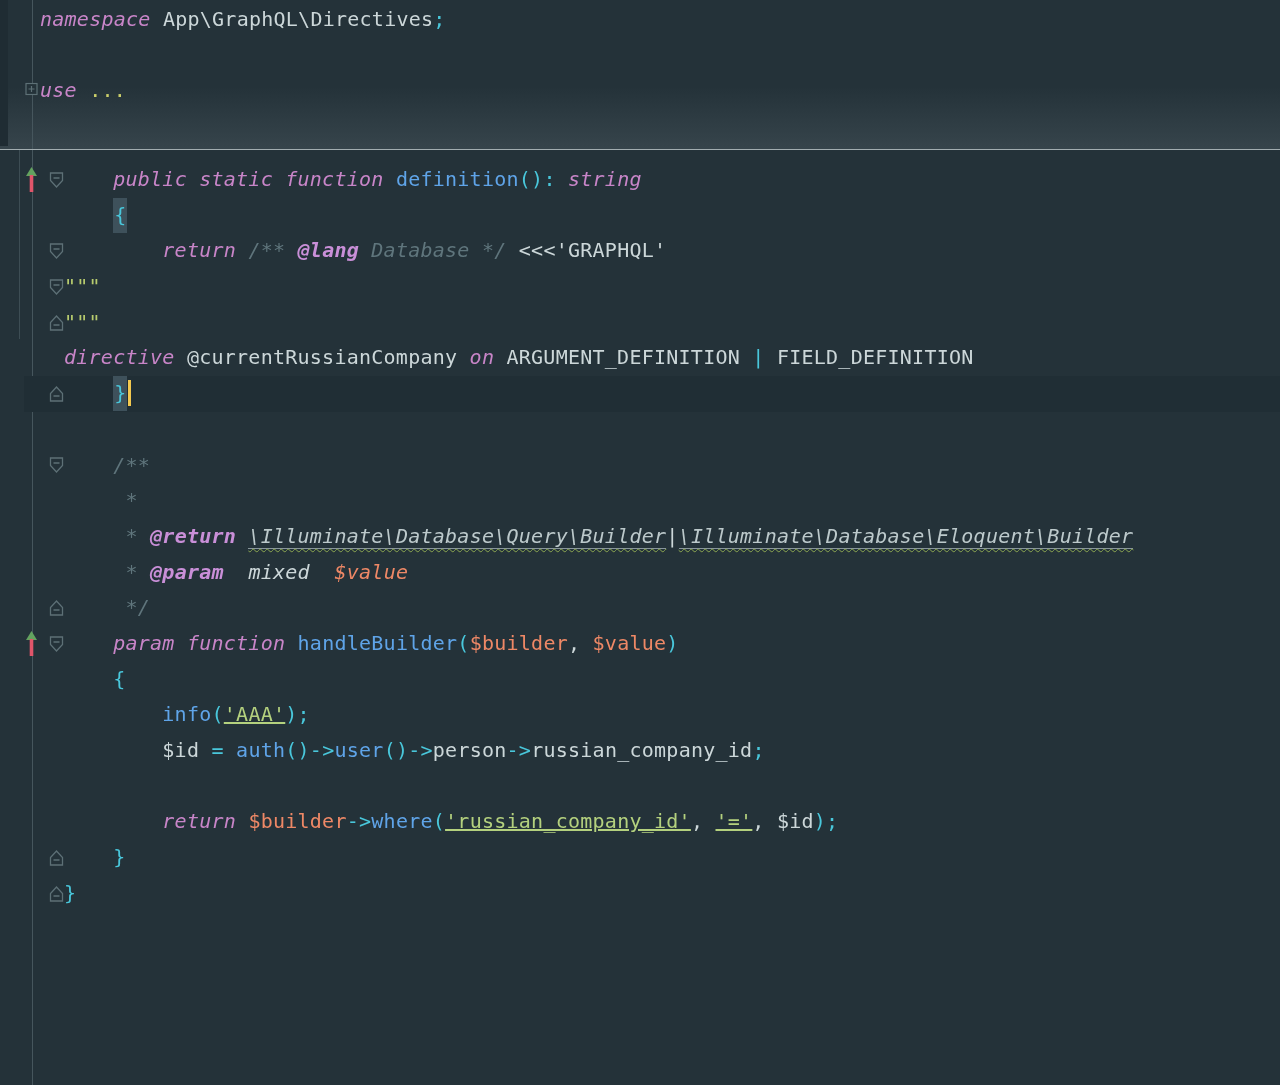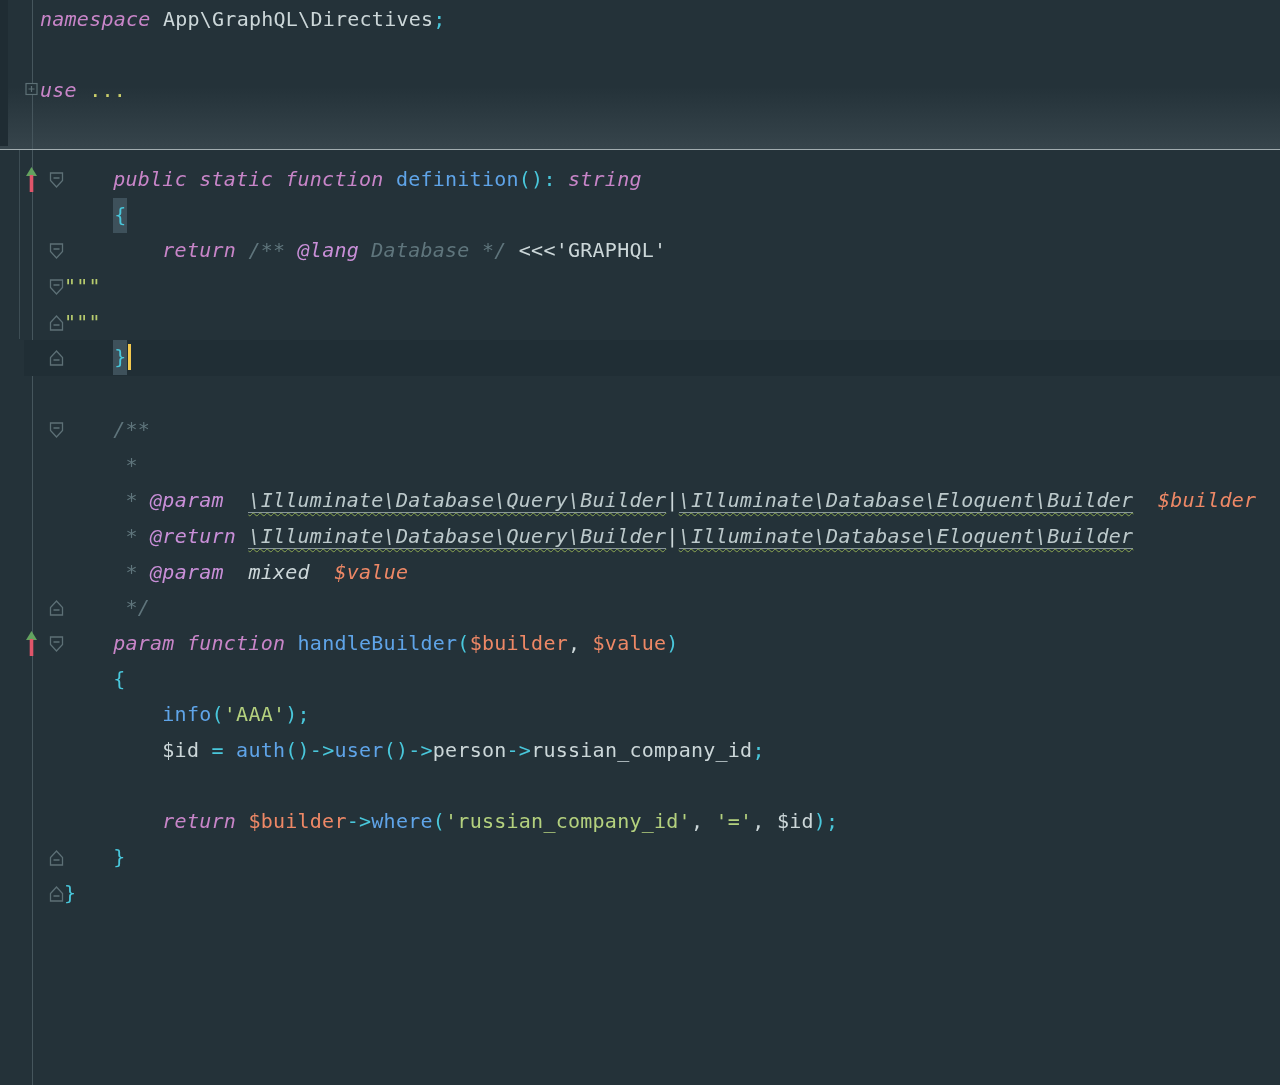--- a/index.html
+++ b/index.html
@@ -5,24 +5,24 @@
   html,body{margin:0;padding:0;background:#243239;}
   .editor{position:relative;width:1280px;height:1085px;overflow:hidden;
     background:var(--bg);
     font-family:"DejaVu Sans Mono","Liberation Mono",monospace;
     font-size:20px;letter-spacing:.25px;color:var(--txt);}
   .line{height:35.7px;line-height:35.7px;white-space:pre;position:relative;padding-left:40px;}
   .caret-row{background:var(--caretRow);}
   .tk-kw{color:var(--kw);font-style:italic;}
   .tk-fn{color:var(--fn);}
   .tk-punc{color:var(--punc);}
-  .tk-str{color:var(--str);}
+  .tk-str{color:var(--str);text-decoration:underline;}
   .tk-hd{color:var(--hd);}
   .tk-cmt{color:var(--cmt);font-style:italic;}
-  .tk-tag{color:var(--tag);font-style:italic;font-weight:normal;}
+  .tk-tag{color:var(--tag);font-style:italic;font-weight:bold;}
   .tk-type{color:var(--type);font-style:italic;border-bottom:1px solid rgba(190,205,208,.65);
     text-decoration:underline wavy var(--wave);text-decoration-thickness:1px;text-underline-offset:5px;}
   .tk-typeit{color:var(--txt);font-style:italic;}
   .tk-var{color:var(--var);}
   .tk-varit{color:var(--var);font-style:italic;}
   .tk-fold{color:var(--fold);}
   .tk-txt{color:var(--txt);}
   .tk-brhl{color:var(--punc);background:var(--braceBox);padding:5px 1px 6px 1px;}
   .caret{display:inline-block;width:3px;height:26px;background:var(--caret);vertical-align:-6px;margin-left:1px;}
   .sticky{position:absolute;top:0;left:0;right:0;height:147px;z-index:3;padding-top:2px;
@@ -70,31 +70,31 @@
               <path d="M4.5 6.5 h6" stroke="#5d7076" stroke-width="1.3"></path>
             </svg></span><span class="tk-txt">        </span><span class="tk-kw">return</span><span class="tk-txt"> </span><span class="tk-cmt">/** </span><span class="tk-tag">@lang</span><span class="tk-cmt"> Database */</span><span class="tk-txt"> &lt;&lt;&lt;'GRAPHQL'</span></div>
         <div class="line"><span class="gicon"><svg width="15" height="17" viewBox="0 0 15 17">
               <path d="M1.5 1.5 h12 v7.5 l-6 6.5 l-6 -6.5 z" fill="#243239" stroke="#5d7076" stroke-width="1.3"></path>
               <path d="M4.5 6.5 h6" stroke="#5d7076" stroke-width="1.3"></path>
             </svg></span><span class="tk-hd">"""</span></div>
         <div class="line"><span class="gicon"><svg width="15" height="17" viewBox="0 0 15 17">
               <path d="M1.5 15.5 h12 v-7.5 l-6 -6.5 l-6 6.5 z" fill="#243239" stroke="#5d7076" stroke-width="1.3"></path>
               <path d="M4.5 10.5 h6" stroke="#5d7076" stroke-width="1.3"></path>
             </svg></span><span class="tk-hd">"""</span></div>
+        <div class="line"><span class="tk-kw">directive</span><span class="tk-txt"> @currentRussianCompany </span><span class="tk-kw">on</span><span class="tk-txt"> ARGUMENT_DEFINITION </span><span class="tk-punc">|</span><span class="tk-txt"> FIELD_DEFINITION</span></div>
         <div class="line caret-row"><span class="gicon"><svg width="15" height="17" viewBox="0 0 15 17">
               <path d="M1.5 15.5 h12 v-7.5 l-6 -6.5 l-6 6.5 z" fill="#243239" stroke="#5d7076" stroke-width="1.3"></path>
               <path d="M4.5 10.5 h6" stroke="#5d7076" stroke-width="1.3"></path>
             </svg></span><span class="tk-txt">    </span><span class="tk-brhl">}</span><span class="caret"></span></div>
         <div class="line"></div>
         <div class="line"><span class="gicon"><svg width="15" height="17" viewBox="0 0 15 17">
               <path d="M1.5 1.5 h12 v7.5 l-6 6.5 l-6 -6.5 z" fill="#243239" stroke="#5d7076" stroke-width="1.3"></path>
               <path d="M4.5 6.5 h6" stroke="#5d7076" stroke-width="1.3"></path>
             </svg></span><span class="tk-txt">    </span><span class="tk-cmt">/**</span></div>
         <div class="line"><span class="tk-txt">     </span><span class="tk-cmt">*</span></div>
-        <div class="line"><span class="tk-txt">     </span><span class="tk-cmt">* </span><span class="tk-tag">@param</span><span class="tk-txt">  </span><span class="tk-type">\Illuminate\Database\Query\Builder</span><span class="tk-txt">|</span><span class="tk-type">\Illuminate\Database\Eloquent\Builder</span><span class="tk-txt">  </span><span class="tk-varit">$builder</span></div>
         <div class="line"><span class="tk-txt">     </span><span class="tk-cmt">* </span><span class="tk-tag">@return</span><span class="tk-txt"> </span><span class="tk-type">\Illuminate\Database\Query\Builder</span><span class="tk-txt">|</span><span class="tk-type">\Illuminate\Database\Eloquent\Builder</span></div>
         <div class="line"><span class="tk-txt">     </span><span class="tk-cmt">* </span><span class="tk-tag">@param</span><span class="tk-txt">  </span><span class="tk-typeit">mixed</span><span class="tk-txt">  </span><span class="tk-varit">$value</span></div>
         <div class="line"><span class="gicon"><svg width="15" height="17" viewBox="0 0 15 17">
               <path d="M1.5 15.5 h12 v-7.5 l-6 -6.5 l-6 6.5 z" fill="#243239" stroke="#5d7076" stroke-width="1.3"></path>
               <path d="M4.5 10.5 h6" stroke="#5d7076" stroke-width="1.3"></path>
             </svg></span><span class="tk-txt">     </span><span class="tk-cmt">*/</span></div>
         <div class="line"><span class="gicon"><svg width="15" height="17" viewBox="0 0 15 17">
               <path d="M1.5 1.5 h12 v7.5 l-6 6.5 l-6 -6.5 z" fill="#243239" stroke="#5d7076" stroke-width="1.3"></path>
               <path d="M4.5 6.5 h6" stroke="#5d7076" stroke-width="1.3"></path>
             </svg></span><span class="marker"><svg width="13" height="28" viewBox="0 0 13 28">

